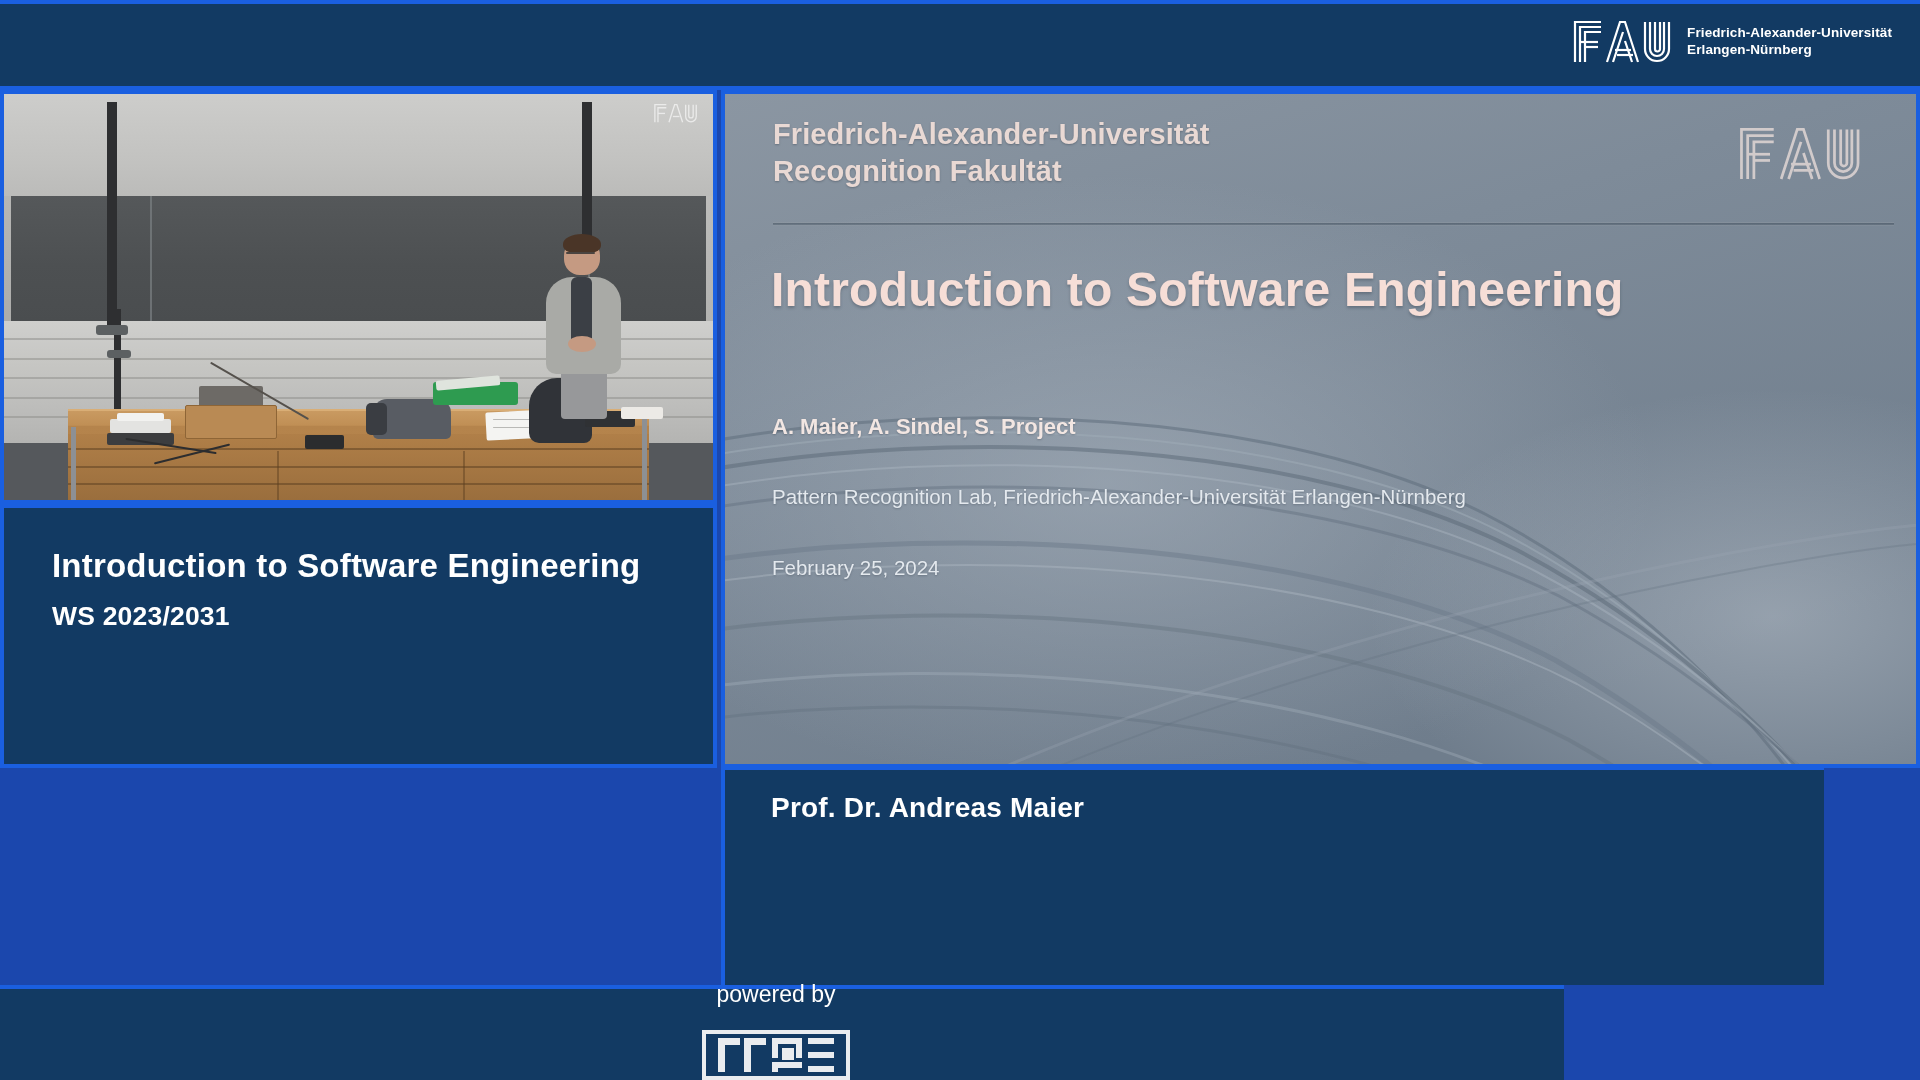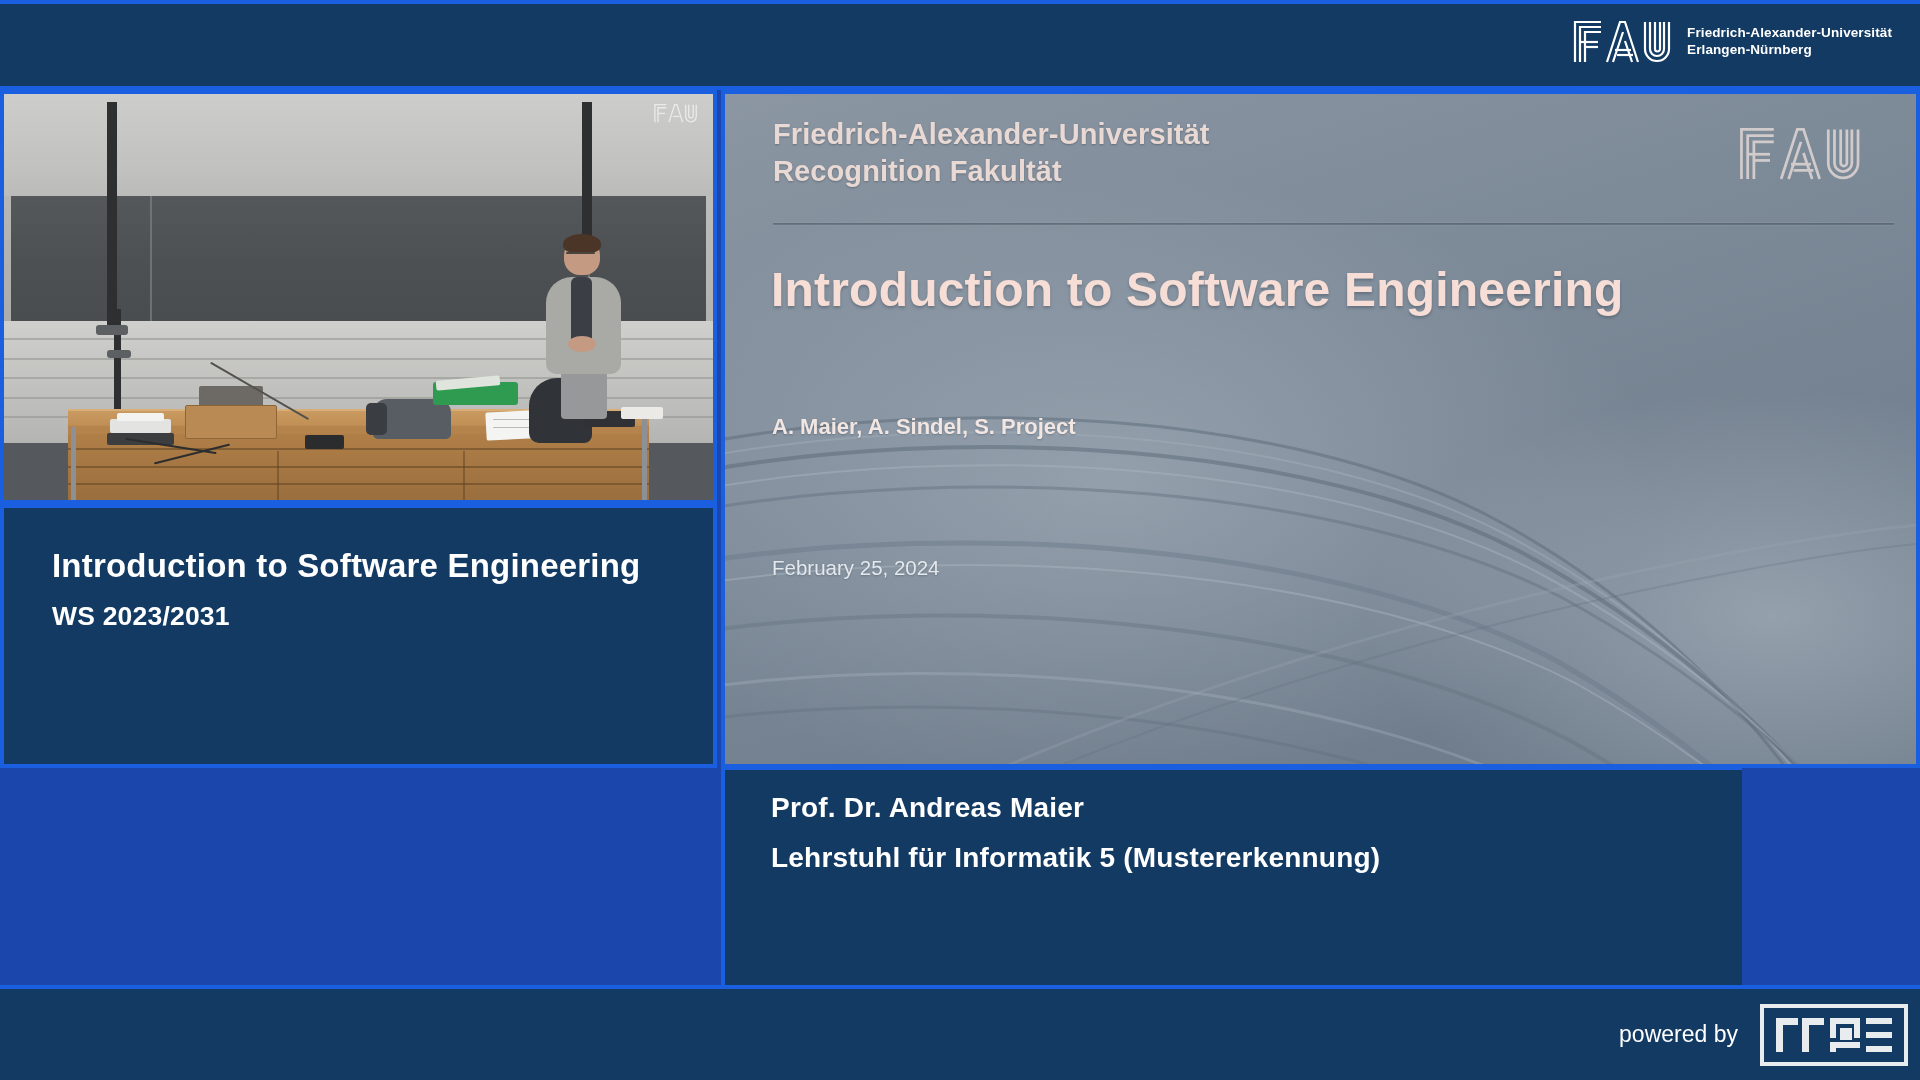--- a/index.html
+++ b/index.html
@@ -143,37 +143,37 @@
     text-shadow:0 1px 2px rgba(40,50,62,.3);
   }
   .slide-date{
     position:absolute; left:47px; top:462px;
     color:#e4e9ee; font-size:20.5px; font-weight:normal;
     text-shadow:0 1px 2px rgba(40,50,62,.3);
   }
 
   
   .presenter-bar{
-    position:absolute; left:721px; top:768px; width:1021px; height:217px;
+    position:absolute; left:721px; top:768px; width:1103px; height:217px;
     background:#123a63; border-left:4px solid #1a5fe0; border-top:2px solid #1a5fe0;
     padding:22px 0 0 46px;
   }
   .presenter-name{
     color:#ffffff; font-size:28px; font-weight:bold; letter-spacing:.2px;
   }
   .presenter-chair{
     color:#ffffff; font-size:28px; font-weight:bold; margin-top:18px; letter-spacing:.2px;
   }
 
   
   .footer{
-    position:absolute; left:0; bottom:0; width:1920px; height:95px;
+    position:absolute; left:0; bottom:0; width:1564px; height:95px;
     background:#123a63; border-top:4px solid #1a5fe0;
     display:flex; align-items:center; justify-content:flex-end;
-    padding-right:12px; gap:22px;
+    padding-right:12px; gap:22px;flex-direction:column;
   }
   .powered-by{ color:#ffffff; font-size:23px; }
   .rrze-box{
     width:148px; height:62px; border:4px solid #e9ecef;
     display:flex; align-items:center; justify-content:center;
   }
 </style>
 </head>
 <body>
 
@@ -349,26 +349,26 @@
           <path d="M79 6 V33 a7 7 0 0 0 14 0 V6"></path>
           <path d="M84 6 V33 a2.5 2.5 0 0 0 5 0 V6"></path>
         </g>
       </svg>
     </div>
 
     <div class="slide-rule"></div>
 
     <div class="slide-title">Introduction to Software Engineering</div>
     <div class="slide-authors">A. Maier, A. Sindel, S. Project</div>
+    <div class="slide-affil">Pattern Recognition Lab, Friedrich-Alexander-Universität Erlangen-Nürnberg</div>
     <div class="slide-date">February 25, 2024</div>
   </div>
 
   <div class="presenter-bar">
     <div class="presenter-name">Prof. Dr. Andreas Maier</div>
-    <div class="presenter-chair">Lehrstuhl für Informatik 5 (Mustererkennung)</div>
   </div>
 
   <div class="footer">
     <div class="powered-by">powered by</div>
     <div class="rrze-box">
       <svg width="120" height="42" viewBox="0 0 120 42">
         <g fill="#e9ecef">
           <rect x="2" y="4" width="7" height="34"></rect>
           <rect x="2" y="4" width="22" height="7"></rect>
           <rect x="28" y="4" width="7" height="34"></rect>

